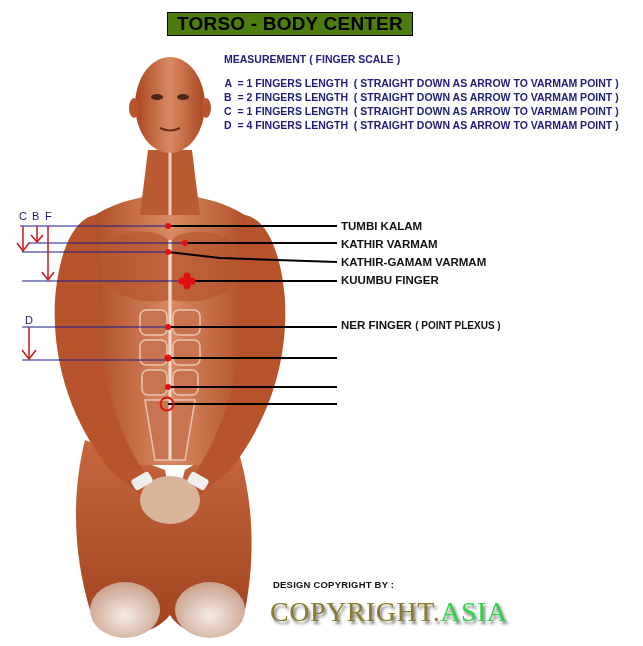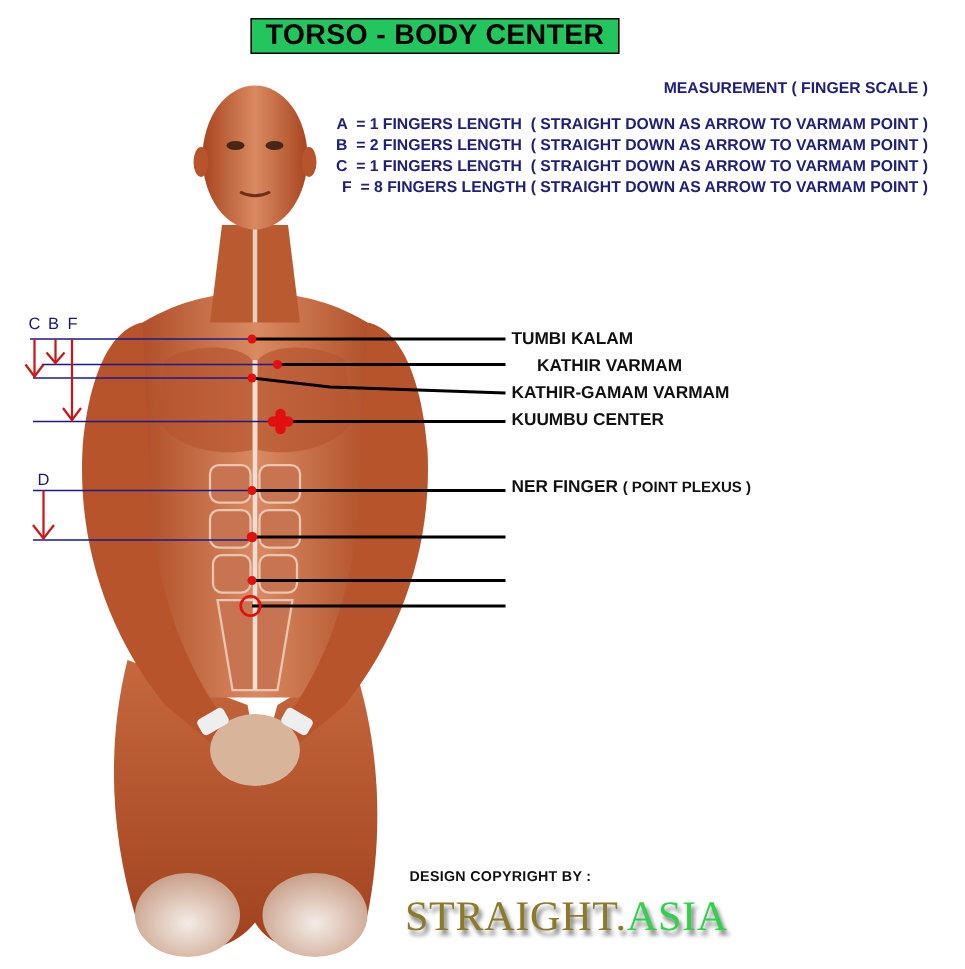--- a/index.html
+++ b/index.html
@@ -1,40 +1,40 @@
 <!DOCTYPE html>
 <html><head>
 <meta charset="utf-8">
 <style>
   html, body { margin:0; padding:0; background:#ffffff; }
   body { width:643px; height:646px; position:relative; overflow:hidden; font-family:"Liberation Sans", sans-serif; }
-  .title-box { position:absolute; left:167px; top:12px; width:246px; height:24px; border:1px solid #000; background:#22c55e; box-sizing:border-box; display:flex; align-items:center; justify-content:center; font-weight:bold; font-size:19px; color:#000; letter-spacing:0.2px; }
+  .title-box { position:absolute; left:167px; top:12px; width:246px; height:24px; border:1px solid #000; background:#4d7c0f; box-sizing:border-box; display:flex; align-items:center; justify-content:center; font-weight:bold; font-size:19px; color:#000; letter-spacing:0.2px; }
   .legend { position:absolute; left:224px; top:52px; color:#20207a; font-weight:bold; font-size:10.5px; line-height:14px; }
-  .legend .heading { margin-bottom:10px;text-align:right; }
+  .legend .heading { margin-bottom:10px; }
   .legend .row { white-space:pre;text-align:right; }
   svg.figure { position:absolute; left:0; top:0; }
   .label { position:absolute; font-weight:bold; font-size:11.5px; color:#111; white-space:nowrap; }
   .label .sub { font-size:10px; }
   .letter { position:absolute; font-size:11px; color:#1a1a6e; font-weight:normal; }
   .copyright { position:absolute; left:273px; top:579px; font-size:9.5px; font-weight:bold; color:#111; letter-spacing:0.2px; }
   .brand { position:absolute; left:270px; top:596px; font-family:"Liberation Serif", serif; font-size:28px; letter-spacing:0.5px; text-shadow:2px 3px 3px rgba(0,0,0,0.55); }
   .brand .b1 { color:#8a7a2a; }
   .brand .b2 { color:#2fd24a; }
 </style>
 </head>
 <body>
 
 <div class="title-box">TORSO - BODY CENTER</div>
 
 <div class="legend">
   <div class="heading">MEASUREMENT ( FINGER SCALE )</div>
   <div class="row">A  = 1 FINGERS LENGTH  ( STRAIGHT DOWN AS ARROW TO VARMAM POINT )</div>
   <div class="row">B  = 2 FINGERS LENGTH  ( STRAIGHT DOWN AS ARROW TO VARMAM POINT )</div>
   <div class="row">C  = 1 FINGERS LENGTH  ( STRAIGHT DOWN AS ARROW TO VARMAM POINT )</div>
-  <div class="row">F  = 8 FINGERS LENGTH ( STRAIGHT DOWN AS ARROW TO VARMAM POINT )</div>
+  <div class="row">D  = 4 FINGERS LENGTH  ( STRAIGHT DOWN AS ARROW TO VARMAM POINT )</div>
 </div>
 
 <svg class="figure" width="643" height="646" viewBox="0 0 643 646">
   <defs>
     <linearGradient id="skin" x1="0" y1="0" x2="1" y2="0">
       <stop offset="0" stop-color="#a8451f"></stop>
       <stop offset="0.5" stop-color="#d98a62"></stop>
       <stop offset="1" stop-color="#a8451f"></stop>
     </linearGradient>
     <linearGradient id="skinV" x1="0" y1="0" x2="0" y2="1">
@@ -148,22 +148,22 @@
     <circle cx="167" cy="404" r="6.5" fill="none" stroke="#e01010" stroke-width="1.8"></circle>
   </g>
 </svg>
 
 <div class="letter" style="left:19px; top:210px;">C</div>
 <div class="letter" style="left:32px; top:210px;">B</div>
 <div class="letter" style="left:45px; top:210px;">F</div>
 <div class="letter" style="left:25px; top:314px;">D</div>
 
 <div class="label" style="left:341px; top:220px;">TUMBI KALAM</div>
-<div class="label" style="left:341px; top:238px;margin-left:17px;">KATHIR VARMAM</div>
+<div class="label" style="left:341px; top:238px;">KATHIR VARMAM</div>
 <div class="label" style="left:341px; top:256px;">KATHIR-GAMAM VARMAM</div>
-<div class="label" style="left:341px; top:274px;">KUUMBU CENTER</div>
+<div class="label" style="left:341px; top:274px;">KUUMBU FINGER</div>
 <div class="label" style="left:341px; top:319px;">
   <span>NER FINGER</span>
   <span class="sub">( POINT PLEXUS )</span>
 </div>
 
 <div class="copyright">DESIGN COPYRIGHT BY :</div>
-<div class="brand"><span class="b1">STRAIGHT.</span><span class="b2">ASIA</span></div>
+<div class="brand"><span class="b1">COPYRIGHT.</span><span class="b2">ASIA</span></div>
 
 </body></html>

